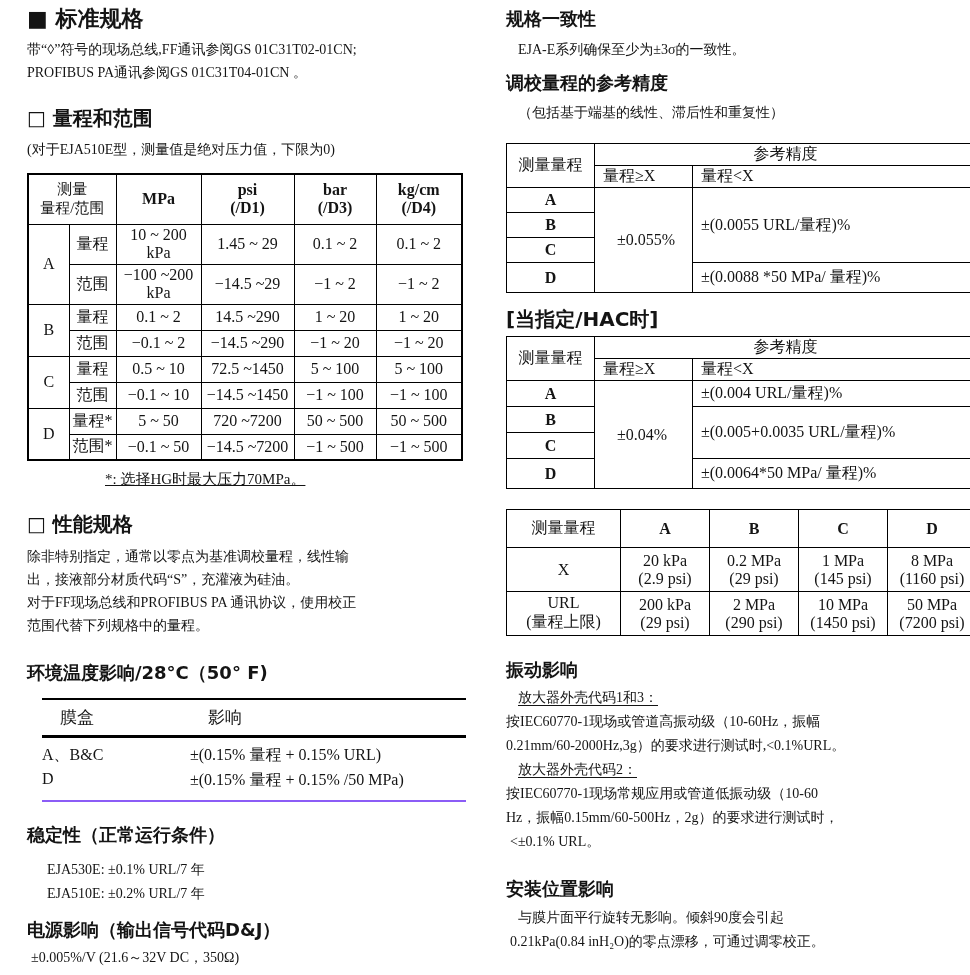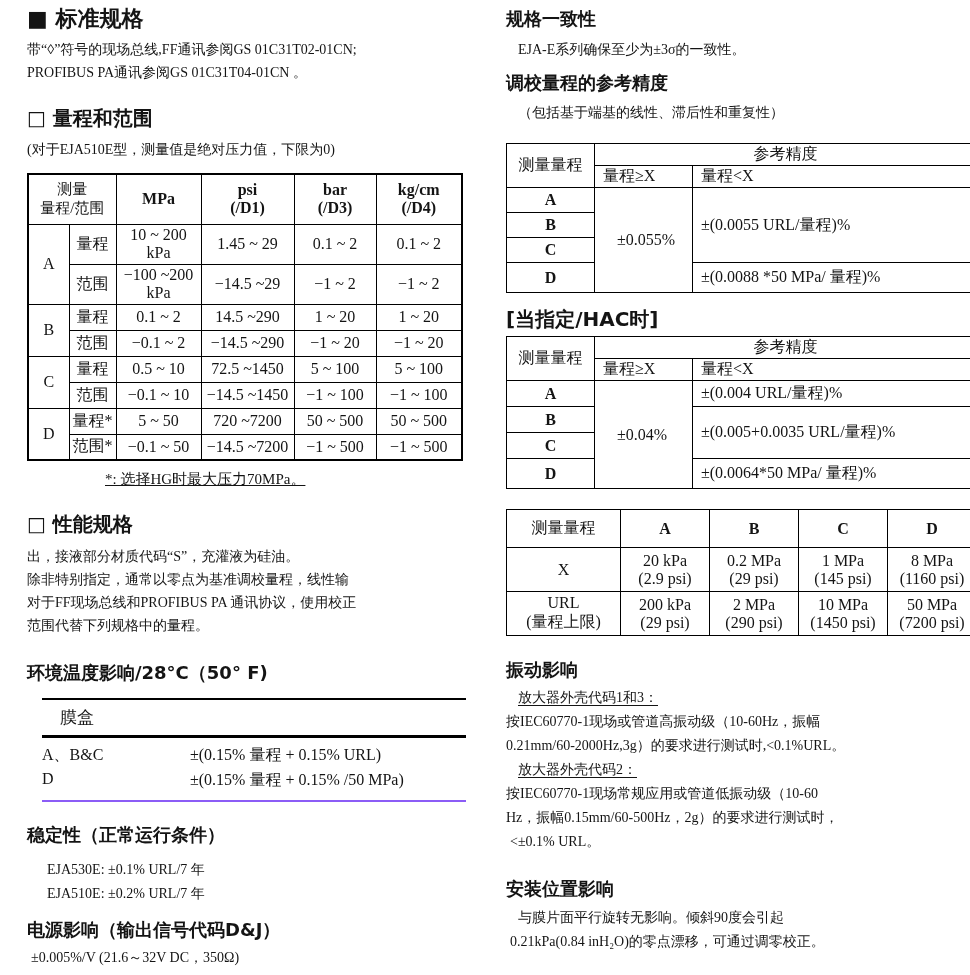--- a/index.html
+++ b/index.html
@@ -153,30 +153,31 @@
         <td>−14.5 ~7200</td>
         <td>−1 ~ 500</td>
         <td>−1 ~ 500</td>
       </tr>
     </tbody>
       </table>
     <div class="footnote">*: 选择HG时最大压力70MPa。</div>
 
     <div class="h2" style="margin-top:24px;">□ 性能规格</div>
     <div style="margin-top:9px;">
+      <div class="body-line">除非特别指定，通常以零点为基准调校量程，线性输</div>
       <div class="body-line">出，接液部分材质代码“S”，充灌液为硅油。</div>
-      <div class="body-line">除非特别指定，通常以零点为基准调校量程，线性输</div>
       <div class="body-line">对于FF现场总线和PROFIBUS PA 通讯协议，使用校正</div>
       <div class="body-line">范围代替下列规格中的量程。</div>
     </div>
 
     <div class="h3" style="margin-top:25px;">环境温度影响/28°C（50° F)</div>
     <div class="temp-table">
       <div class="temp-head">
         <span class="temp-c1" style="text-align:left;padding-left:18px;">膜盒</span>
+        <span class="temp-c2">影响</span>
       </div>
       <div class="temp-body">
         <div class="temp-row">
           <span class="temp-c1">A、B&amp;C</span>
           <span class="temp-c2">±(0.15% 量程 + 0.15%  URL)</span>
         </div>
         <div class="temp-row">
           <span class="temp-c1">D</span>
           <span class="temp-c2">±(0.15% 量程 + 0.15% /50 MPa)</span>
         </div>

